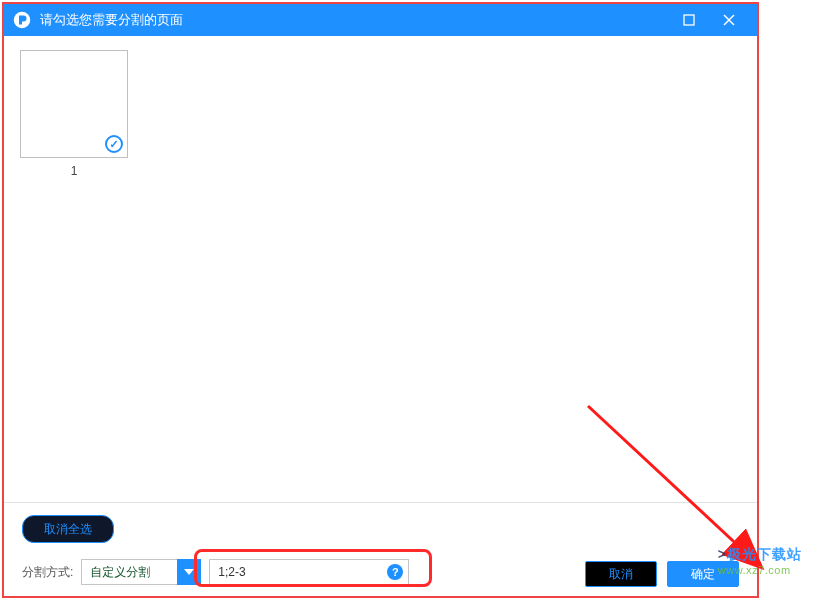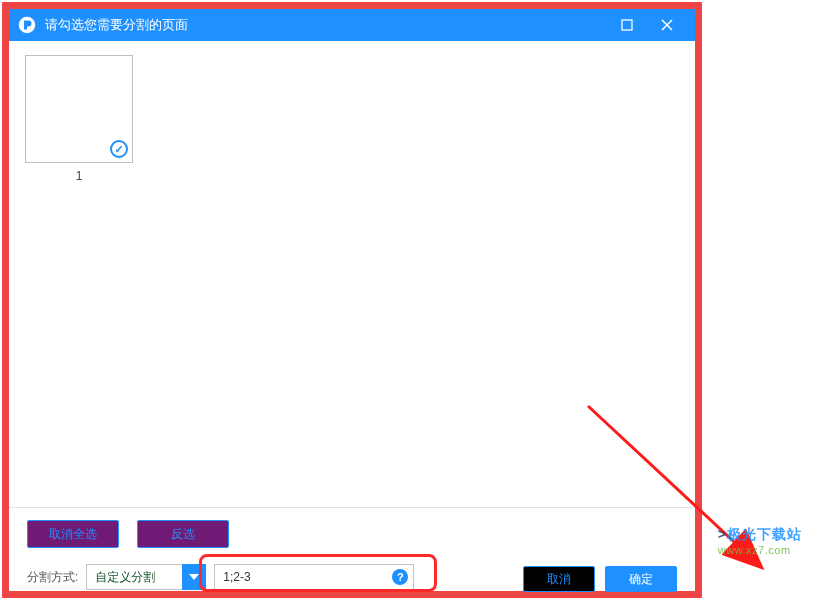--- a/index.html
+++ b/index.html
@@ -1,44 +1,44 @@
 <!DOCTYPE html>
 <html><head>
 <meta charset="utf-8">
 <style>
 * { box-sizing: border-box; margin: 0; padding: 0; }
 body { font-family: "Microsoft YaHei", Arial, sans-serif; font-size: 12px; background: #fff; width: 820px; height: 600px; position: relative; }
-.window { width: 700px; height: 596px; border: 7px solid #ef4444; position: relative; background: #fff; margin: 2px; }
+.window { width: 757px; height: 596px; border: 2px solid #ef4444; position: relative; background: #fff; margin: 2px; }
 .titlebar { height: 32px; background: #1e90ff; display: flex; align-items: center; padding: 0 8px; color: #fff; }
 .app-icon { width: 20px; height: 20px; margin-right: 8px; display:flex; align-items:center; justify-content:center; }
 .title-text { flex: 1; font-size: 13px; }
 .win-controls { display: flex; gap: 0; }
 .win-btn { width: 40px; height: 32px; display: flex; align-items: center; justify-content: center; cursor: pointer; }
 .content { height: 466px; padding: 14px 16px; overflow: auto; }
 .page-thumb-wrap { display: inline-block; text-align: center; }
 .page-thumb { width: 108px; height: 108px; border: 1px solid #bfbfbf; background: #fff; position: relative; }
 .thumb-check { position: absolute; right: 4px; bottom: 4px; width: 18px; height: 18px; border: 2px solid #1e90ff; border-radius: 50%; display:flex; align-items:center; justify-content:center; color:#1e90ff; font-weight:bold; font-size:11px; }
 .page-num { margin-top: 6px; font-size: 12px; color: #444; }
 .footer { border-top: 1px solid #e2e2e2; padding: 12px 18px 14px; position: relative; }
 .sel-row { display: flex; gap: 18px; margin-bottom: 16px; }
-.obtn { width: 92px; height: 28px; border: 1px solid #1e90ff; background: #701a75; color: #1e90ff; font-size: 12px; cursor: pointer; border-radius: 2px; }
+.obtn { width: 92px; height: 28px; border: 1px solid #1e90ff; background: #0f172a; color: #1e90ff; font-size: 12px; cursor: pointer; border-radius: 12px; }
 .split-row { display: flex; align-items: center; gap: 8px; }
 .label { color: #555; font-size: 12px; }
 .select-wrap { display: flex; align-items: center; }
 .select-field { width: 96px; height: 26px; border: 1px solid #c5c5c5; border-right: none; padding: 0 8px; font-size: 12px; color: #14532d; display:flex; align-items:center; }
 .select-caret { width: 24px; height: 26px; background: #1e90ff; display:flex; align-items:center; justify-content:center; cursor:pointer; }
 .input-group { position: relative; display: flex; align-items: center; margin-left: 0; }
 .range-input { width: 200px; height: 26px; border: 1px solid #c5c5c5; padding: 0 28px 0 8px; font-size: 12px; color: #333; }
 .help-icon { position: absolute; right: 6px; width: 16px; height: 16px; border-radius: 50%; background: #1e90ff; color: #fff; display:flex; align-items:center; justify-content:center; font-size: 11px; font-weight:bold; cursor: pointer; }
 .highlight-box { position: absolute; border: 3px solid #ff2a2a; border-radius: 8px; pointer-events: none; }
 .action-row { position: absolute; right: 18px; bottom: 12px; display: flex; gap: 10px; }
 .btn-cancel { width: 72px; height: 26px; border: 1px solid #1e90ff; background: #000000; color: #1e90ff; font-size: 12px; cursor: pointer; border-radius: 2px; }
 .btn-confirm { width: 72px; height: 26px; border: 1px solid #1e90ff; background: #1e90ff; color: #fff; font-size: 12px; cursor: pointer; border-radius: 2px; }
 .arrow-overlay { position: absolute; pointer-events: none; }
-.watermark { position: absolute; right: 18px; bottom: 44px; pointer-events: none; opacity: 0.85; }
+.watermark { position: absolute; right: 18px; bottom: 24px; pointer-events: none; opacity: 0.85; }
 .wm-top { color: #1e90ff; font-size: 14px; font-weight: bold; letter-spacing:1px; }
 .wm-top .gt { color: #2b3a67; }
 .wm-bottom { color: #6dbf3a; font-size: 11px; letter-spacing: 0.5px; }
 </style>
 </head>
 <body>
 
 <div class="window">
   <div class="titlebar">
     <span class="app-icon">
@@ -67,21 +67,20 @@
       <div class="page-thumb">
         <span class="thumb-check">✓</span>
       </div>
       <div class="page-num">1</div>
     </div>
   </div>
 
   <div class="footer">
     <div class="sel-row">
       <button class="obtn">取消全选</button>
-      <button class="obtn">反选</button>
     </div>
     <div class="split-row">
       <span class="label">分割方式:</span>
       <div class="select-wrap">
         <div class="select-field">自定义分割</div>
         <div class="select-caret">
           <svg width="10" height="6" viewBox="0 0 10 6">
               <path d="M0 0l5 6 5-6z" fill="#fff"></path>
             </svg>
         </div>

